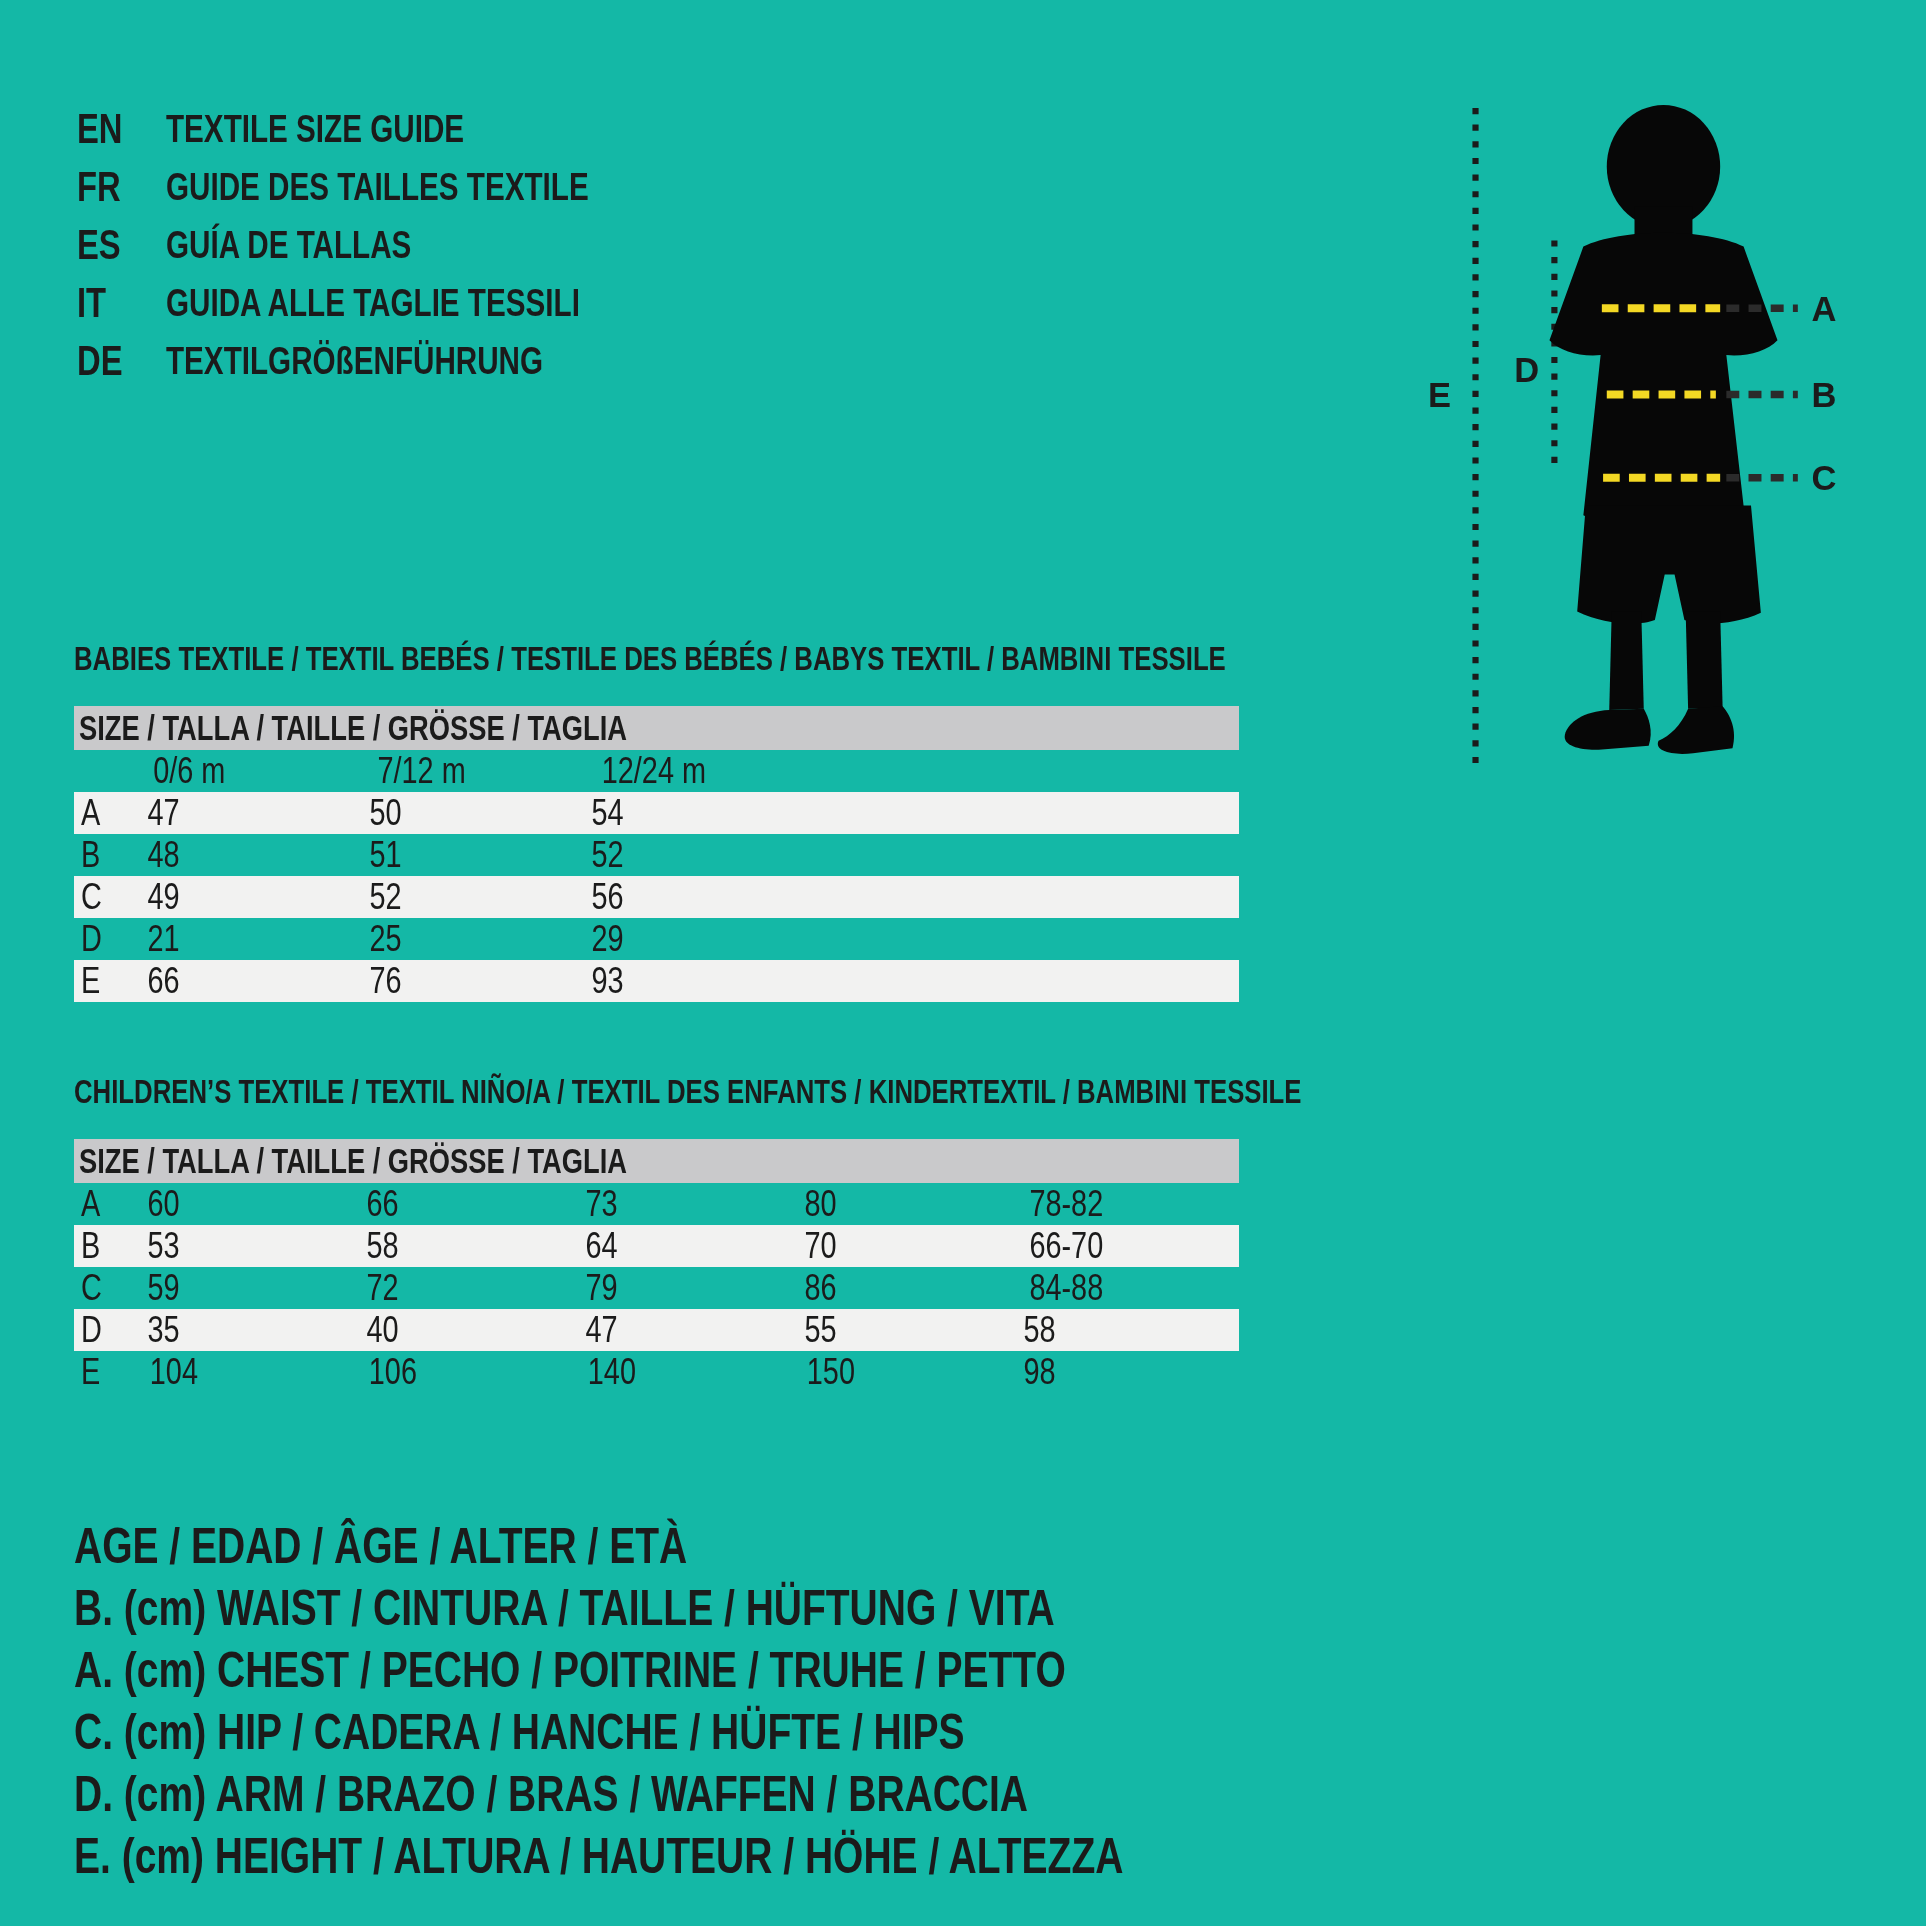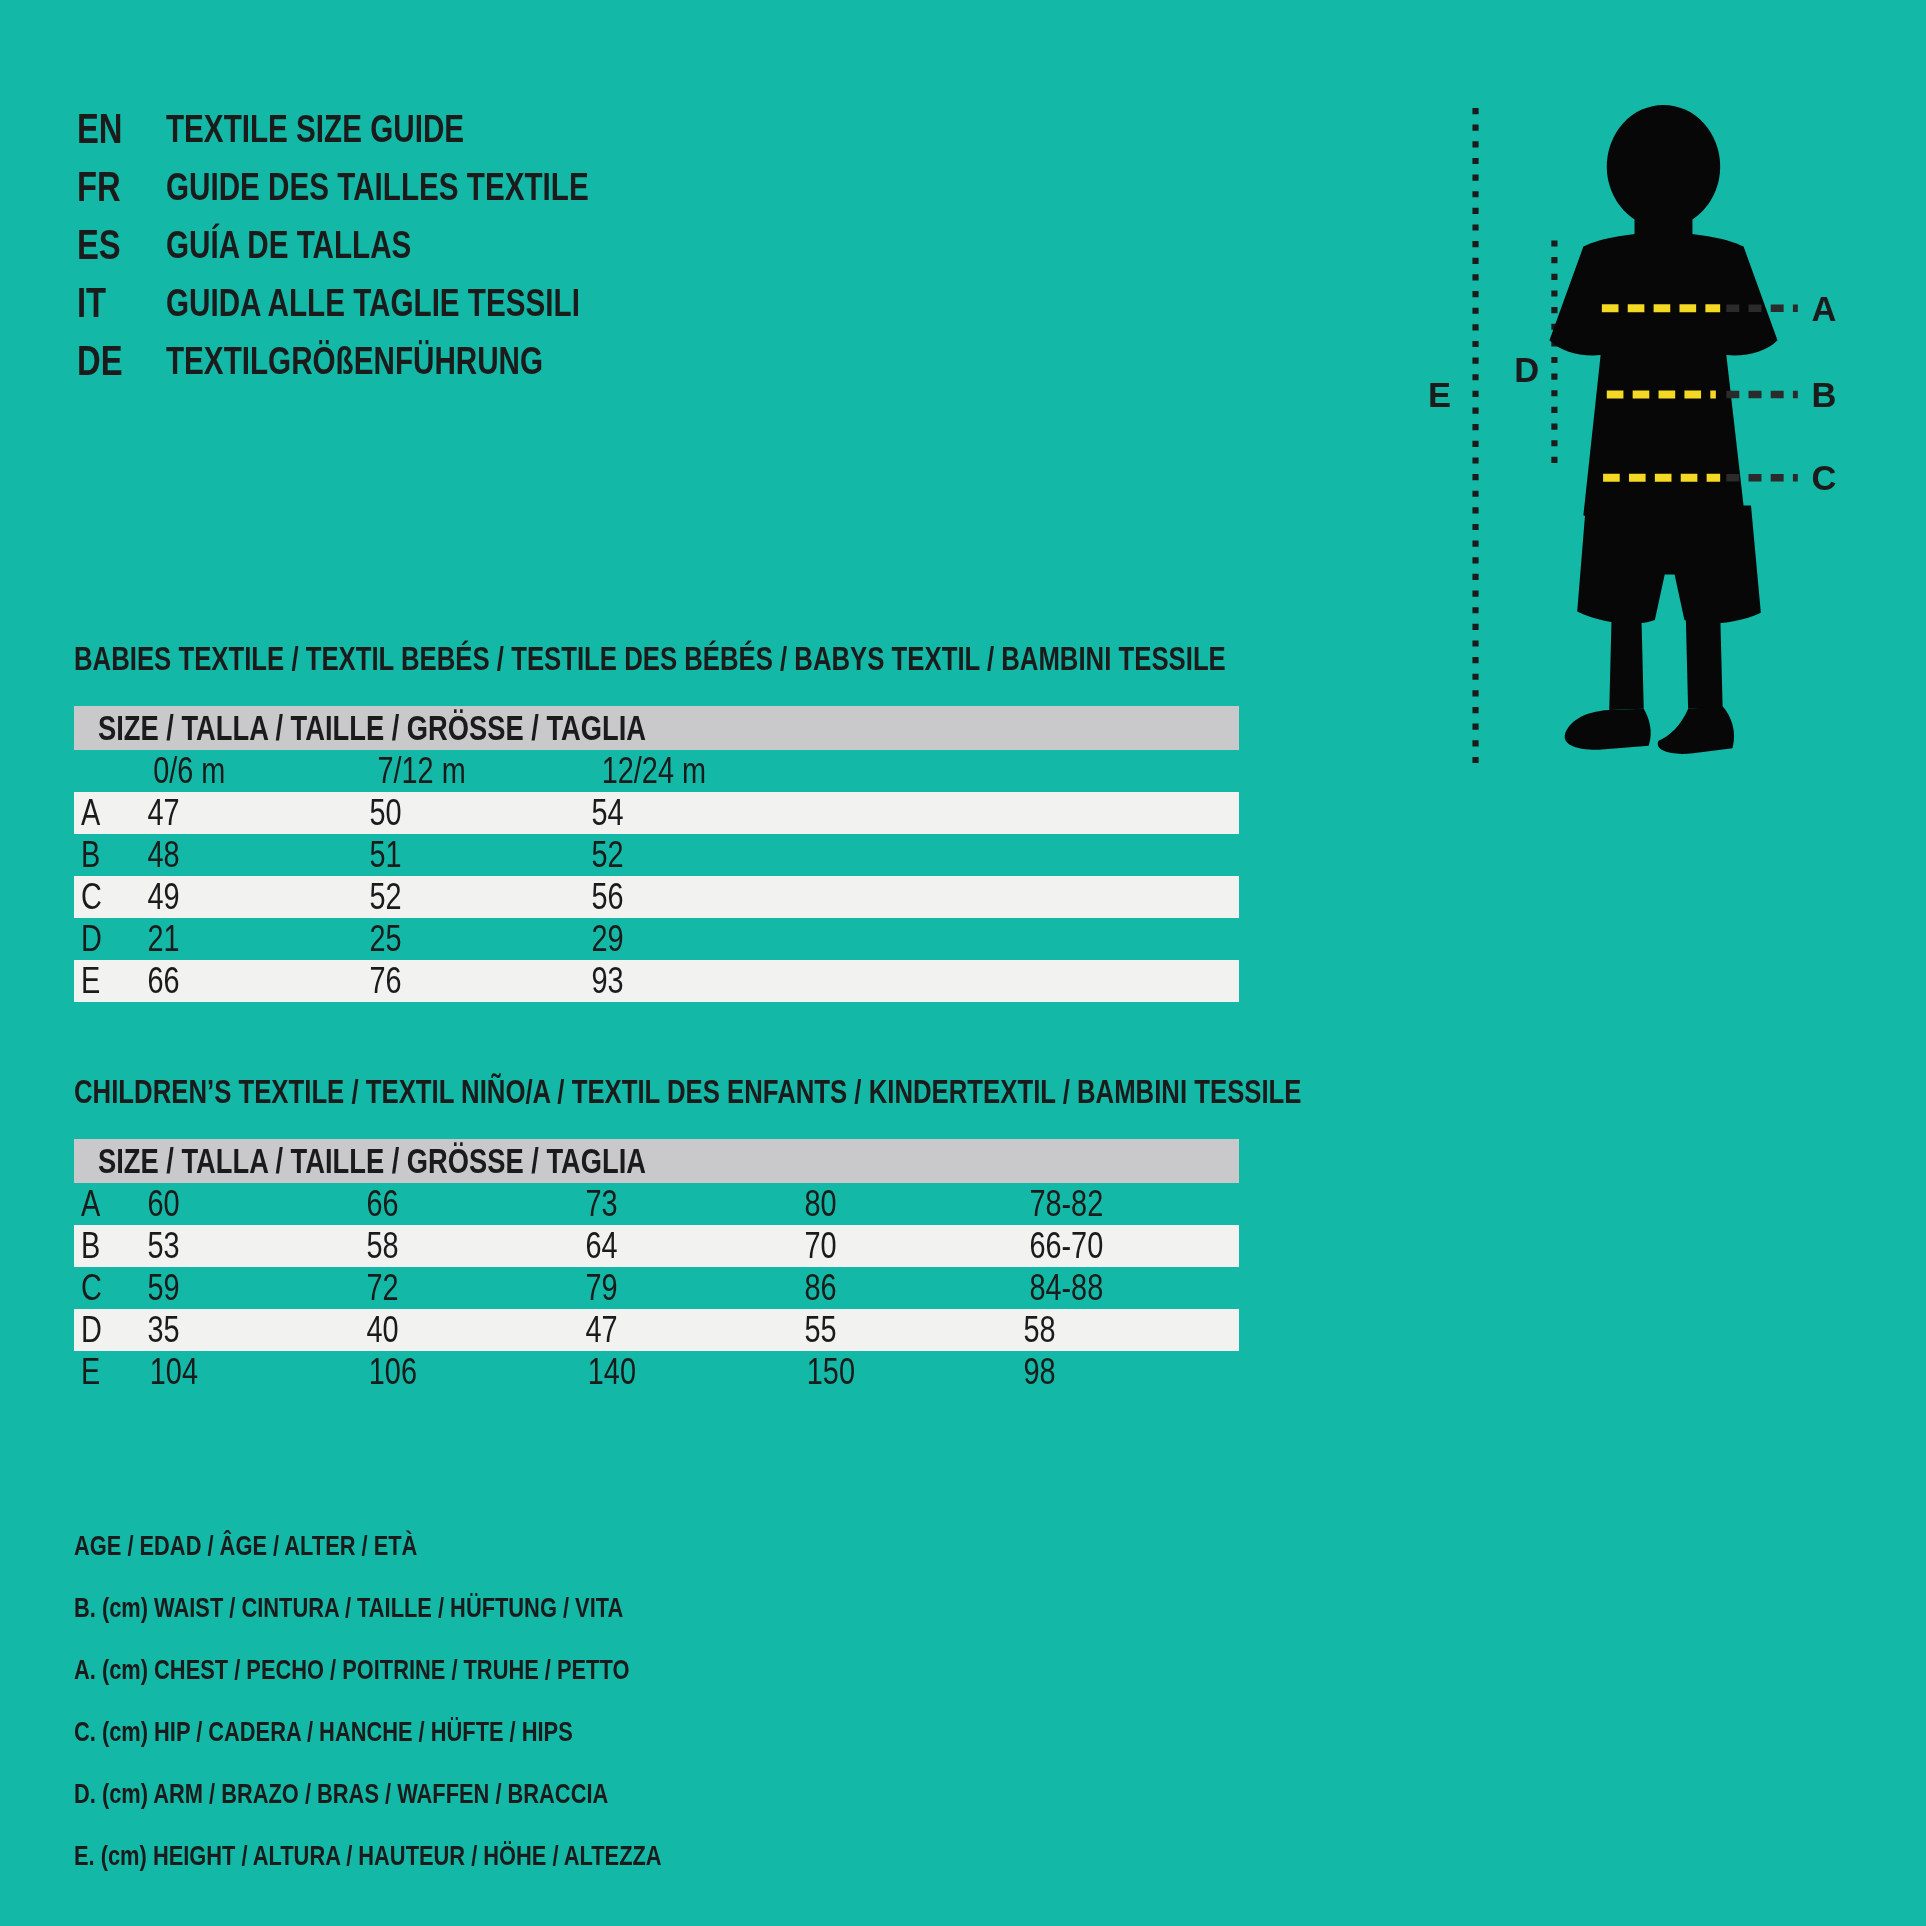--- a/index.html
+++ b/index.html
@@ -25,36 +25,36 @@
 
   
   .section-title { position:absolute; left:74px; font-size:33px; font-weight:700; }
   .title-babies { top:640px; }
   .title-children { top:1073px; }
 
   
   .table-wrap { position:absolute; left:74px; width:1165px; }
   .wrap-babies { top:706px; }
   .wrap-children { top:1139px; }
-  .size-bar { height:44px; background:#c9c9cb; display:flex; align-items:center; padding-left:24px; box-sizing:border-box; }
+  .size-bar { height:44px; background:#c9c9cb; display:flex; align-items:center; padding-left:5px; box-sizing:border-box; }
   .size-bar .cx { font-size:35px; font-weight:700; }
   table.tbl { table-layout:fixed; width:100%; border-collapse:collapse; border-spacing:0; }
   table.tbl td { padding:0; height:39px; vertical-align:middle; font-size:37px; font-weight:400; }
   table.tbl tr:first-child td { height:42px; }
   table.tbl td.lbl { width:62px; text-align:left; padding-left:7.4px; }
   table.tbl td.val { text-align:left; }
   #babies-table td.val { width:222px; }
   #children-table td.val { width:219px; }
   table.tbl td.fill { width:auto; }
   table.tbl td.val .cx { transform-origin:50% 50%; }
   table.tbl tbody tr:nth-child(even) { background:#f2f2f1; }
 
   
   .legend-block { position:absolute; left:74px; top:1515px; }
-  .legend-row { height:62px; display:flex; align-items:center; font-size:28px; font-weight:700; }
+  .legend-row { height:62px; display:flex; align-items:center; font-size:50px; font-weight:700; }
 </style>
 </head>
 <body>
 
 <div class="page">
 
   <div class="lang-block">
     <div class="lang-row">
       <span class="lang-code"><span class="cx">EN</span></span>
       <span class="lang-title"><span class="cx">TEXTILE SIZE GUIDE</span></span>

